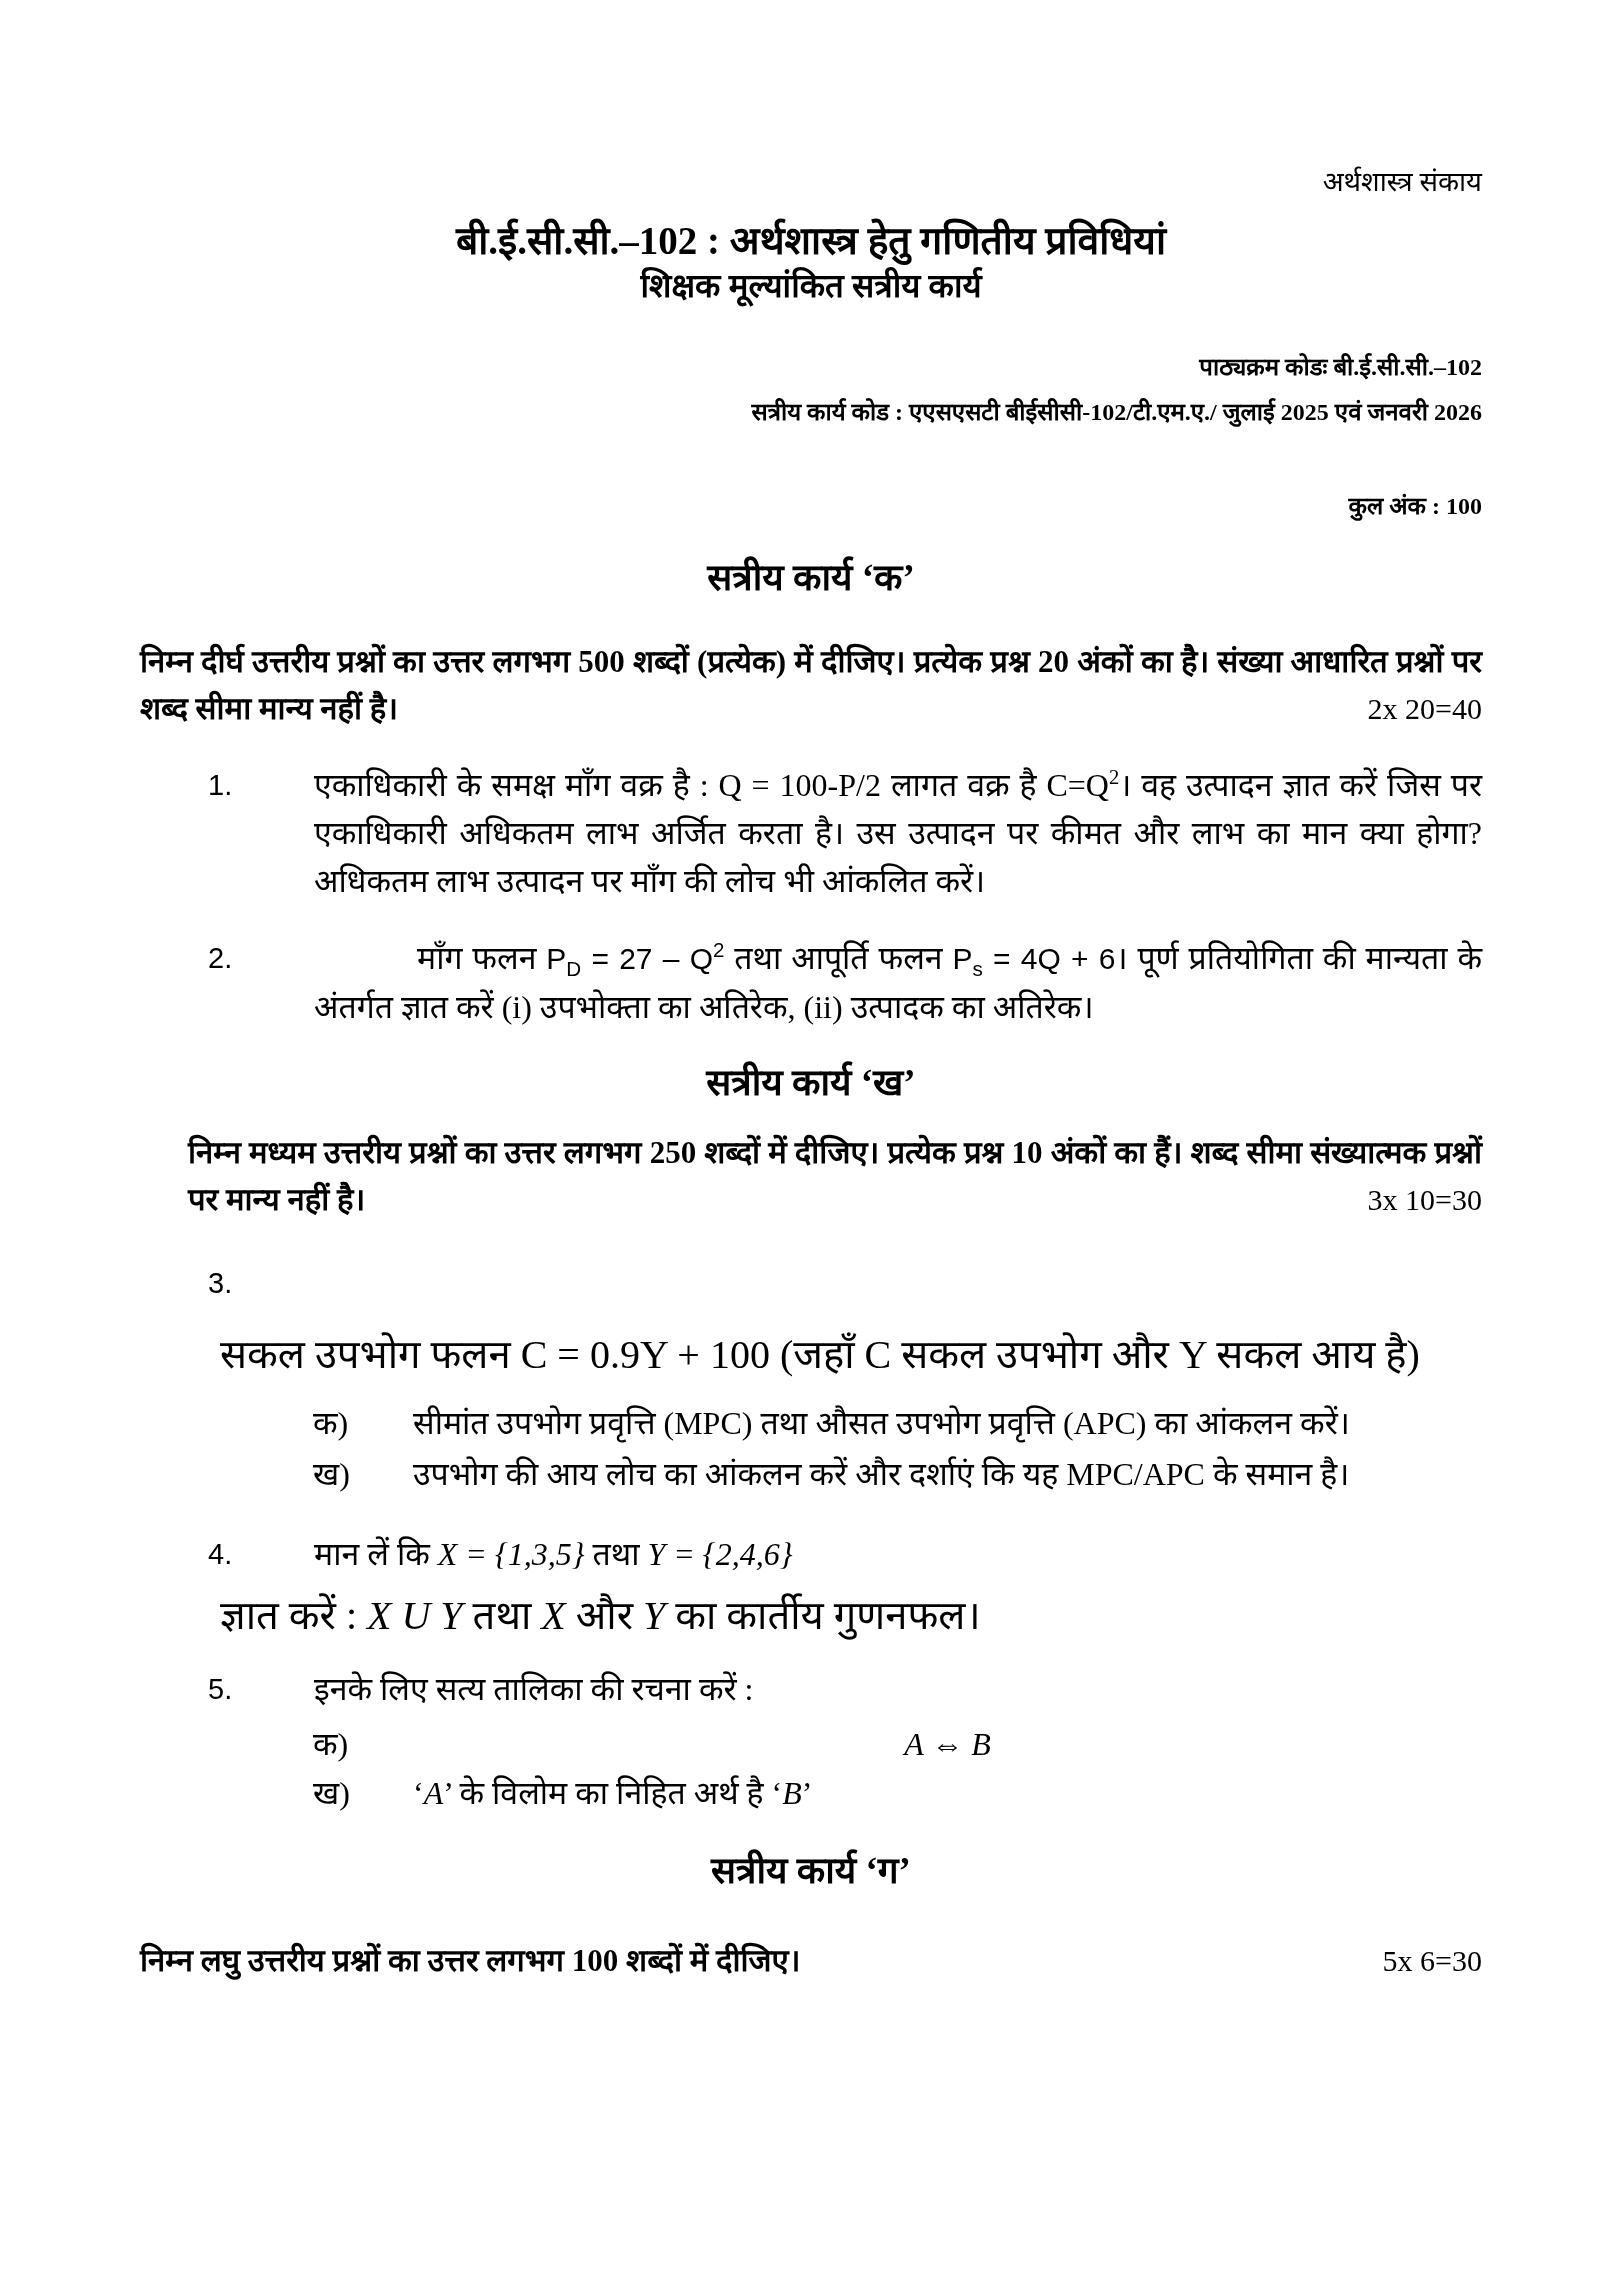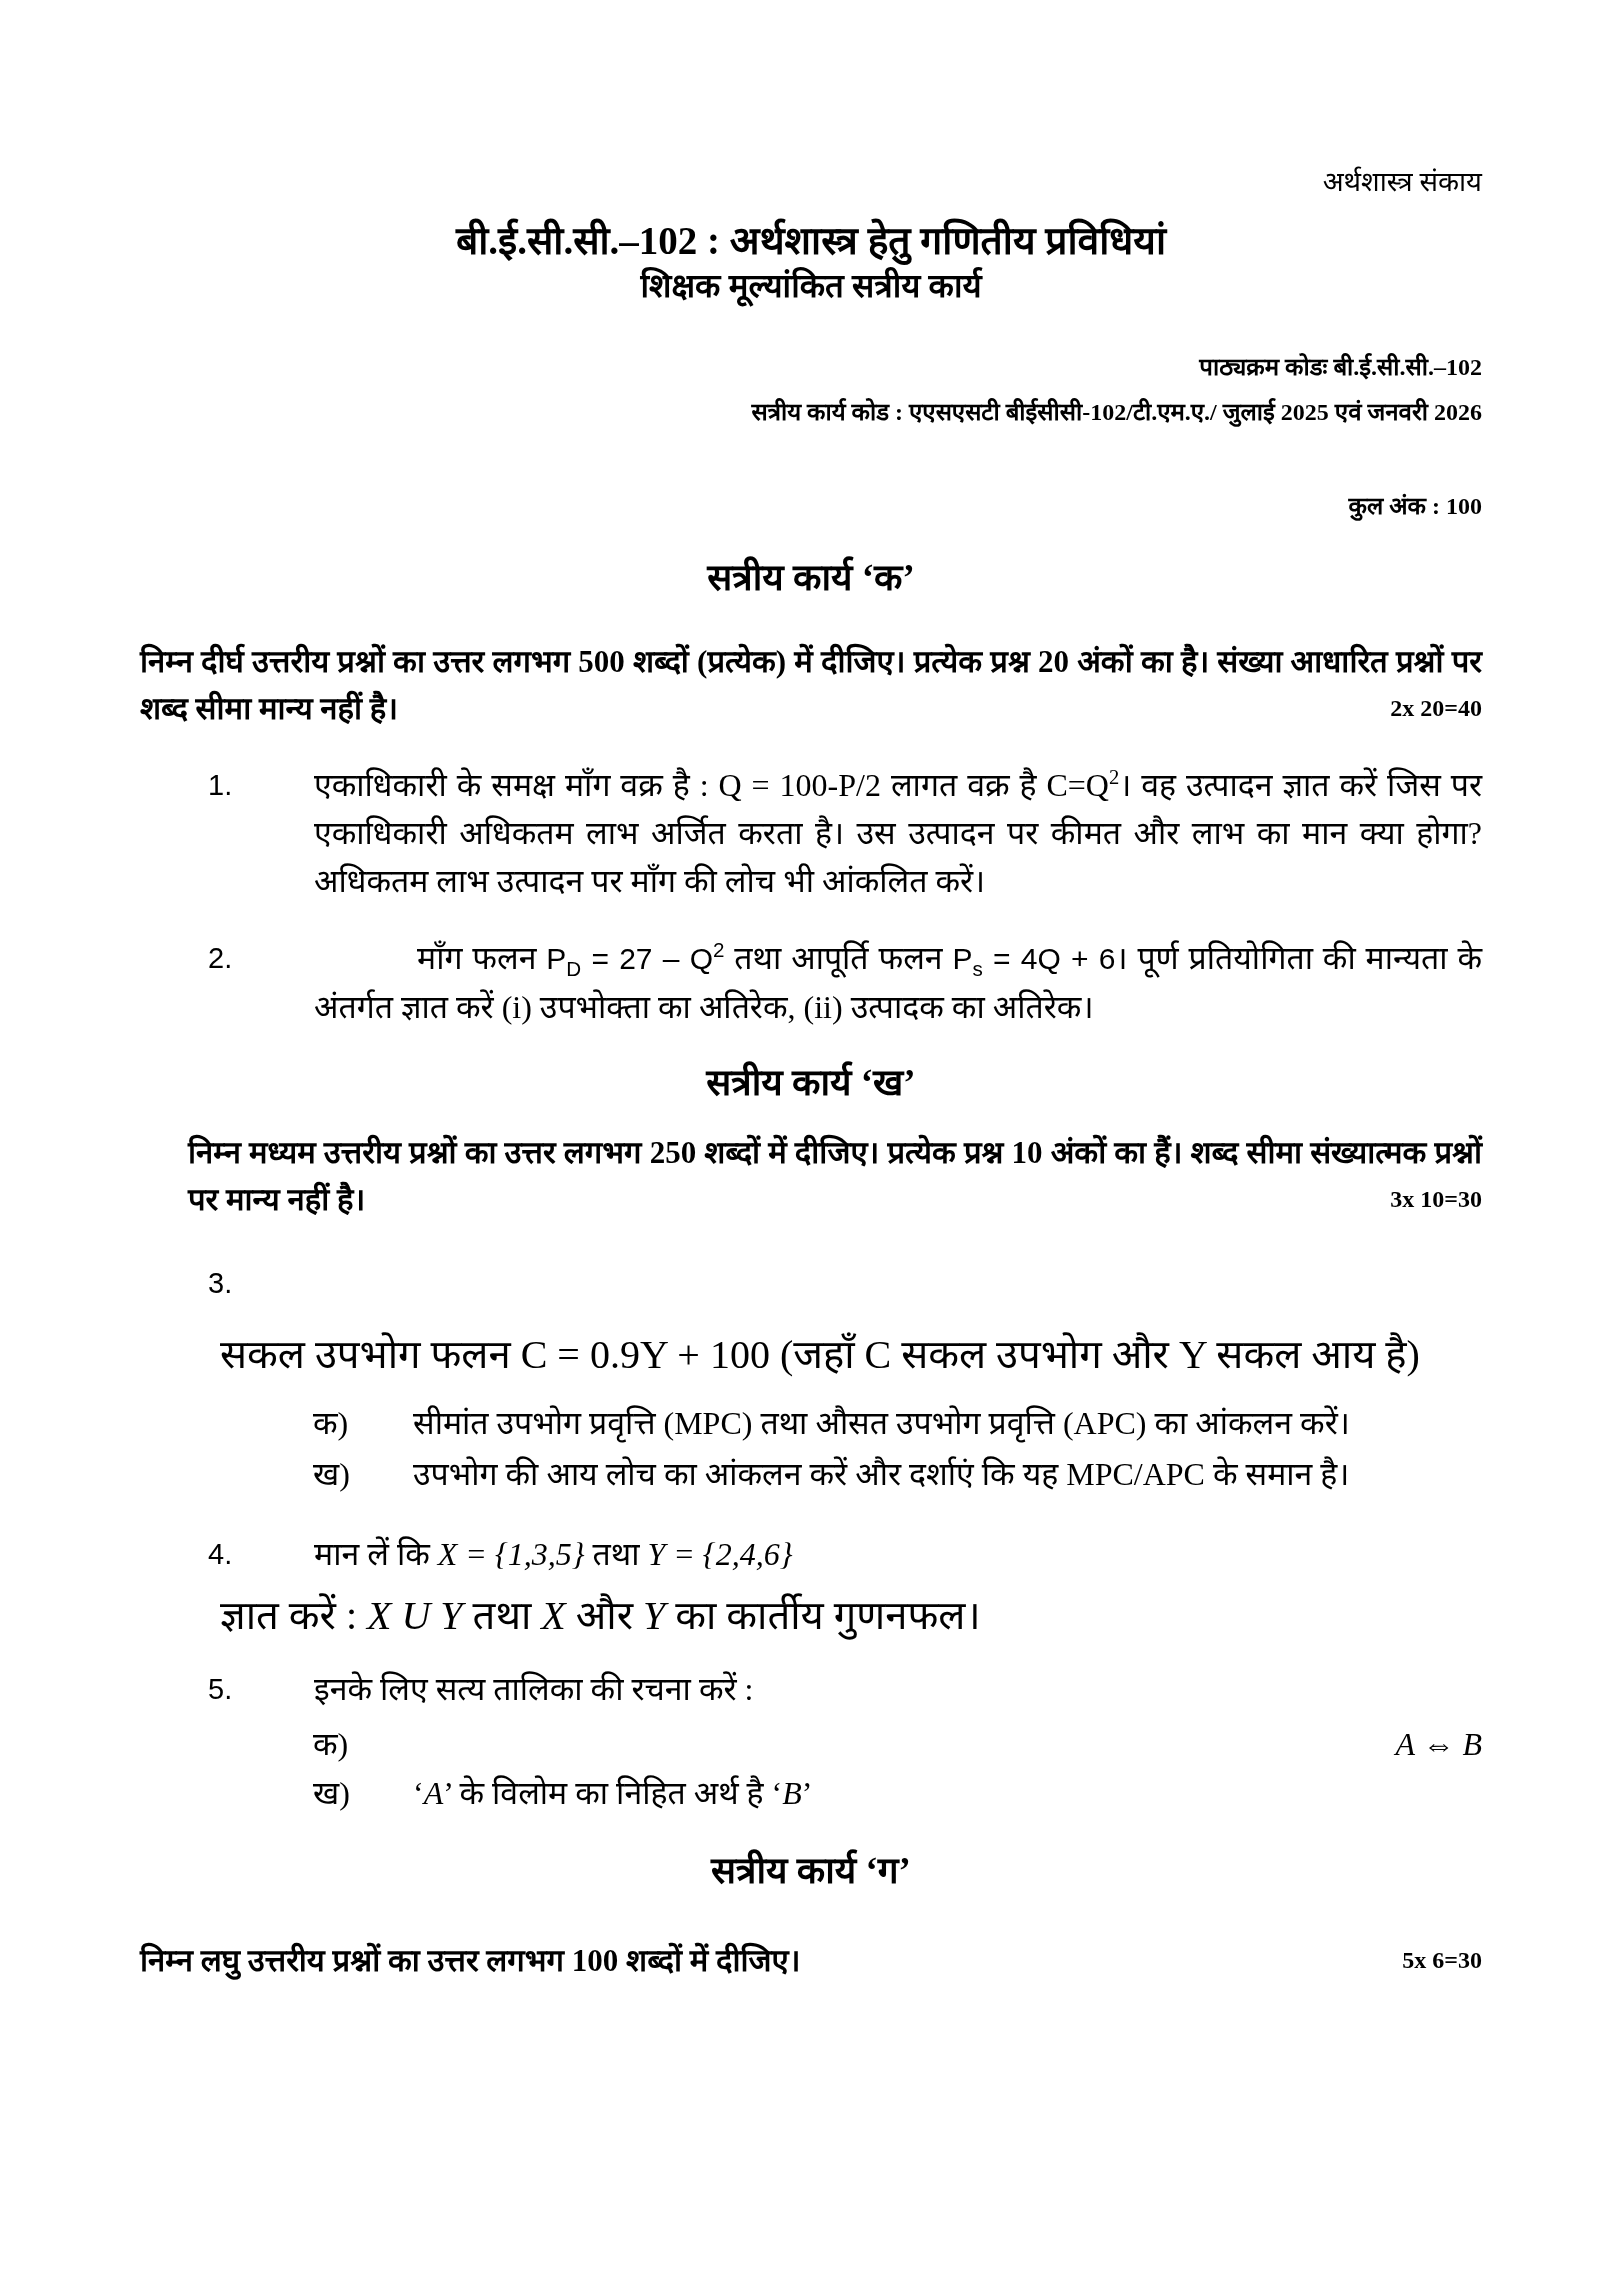--- a/index.html
+++ b/index.html
@@ -24,21 +24,21 @@
 
   .section-heading{margin:0;text-align:center;font-size:37px;font-weight:bold;line-height:47px;}
   .head-a{margin-top:27.4px;}
   .head-b{margin-top:28px;}
   .head-c{margin-top:31px;}
 
   .instruction{position:relative;margin:0;font-weight:bold;font-size:31px;line-height:47px;text-align:justify;}
   .instr-a{margin-top:37px;}
   .instr-b{margin-top:23.5px;margin-left:48px;}
   .instr-c{margin-top:43px;text-align:left;}
-  .marks{position:absolute;right:0;bottom:0;font-size:24px;font-weight:bold;}
+  .marks{position:absolute;right:0;bottom:0;font-size:30px;font-weight:normal;}
 
   .question{display:flex;font-size:32px;line-height:48px;}
   .qnum{margin-left:68px;width:106px;flex:none;font-family:"Liberation Sans","DejaVu Sans",sans-serif;font-size:29px;}
   .qbody{flex:1;text-align:justify;}
   .q1{margin-top:29px;}
   .q2{margin-top:29px;}
   .q2 .qbody{text-indent:103px;}
   .q4{margin-top:33px;}
   .q5{margin-top:25.5px;}
 
@@ -116,21 +116,21 @@
 
     <div class="qline q4-line2"><span>ज्ञात करें : </span><span class="mit">X U Y</span><span> तथा </span><span class="mit">X</span><span> और </span><span class="mit">Y</span><span> का कार्तीय गुणनफल।</span></div>
 
     <div class="question q5">
       <div class="qnum">5.</div>
       <div class="qbody" style="text-align:left;">इनके लिए सत्य तालिका की रचना करें :</div>
     </div>
 
     <div class="subitem sub-a5">
       <div class="slabel">क)</div>
-      <div class="stext" style="text-align:right;"><span class="mit">A ⇔ B</span></div>
+      <div class="stext" style="text-align:center;"><span class="mit">A ⇔ B</span></div>
     </div>
     <div class="subitem sub-b5">
       <div class="slabel">ख)</div>
       <div class="stext" style="text-align:left;"><span>‘</span><span class="mit">A</span><span>’ के विलोम का निहित अर्थ है ‘</span><span class="mit">B</span><span>’</span></div>
     </div>
 
     <h2 class="section-heading head-c">सत्रीय कार्य ‘ग’</h2>
 
     <p class="instruction instr-c"><span>निम्न लघु उत्तरीय प्रश्नों का उत्तर लगभग 100 शब्दों में दीजिए।</span><span class="marks">5x 6=30</span></p>
 

